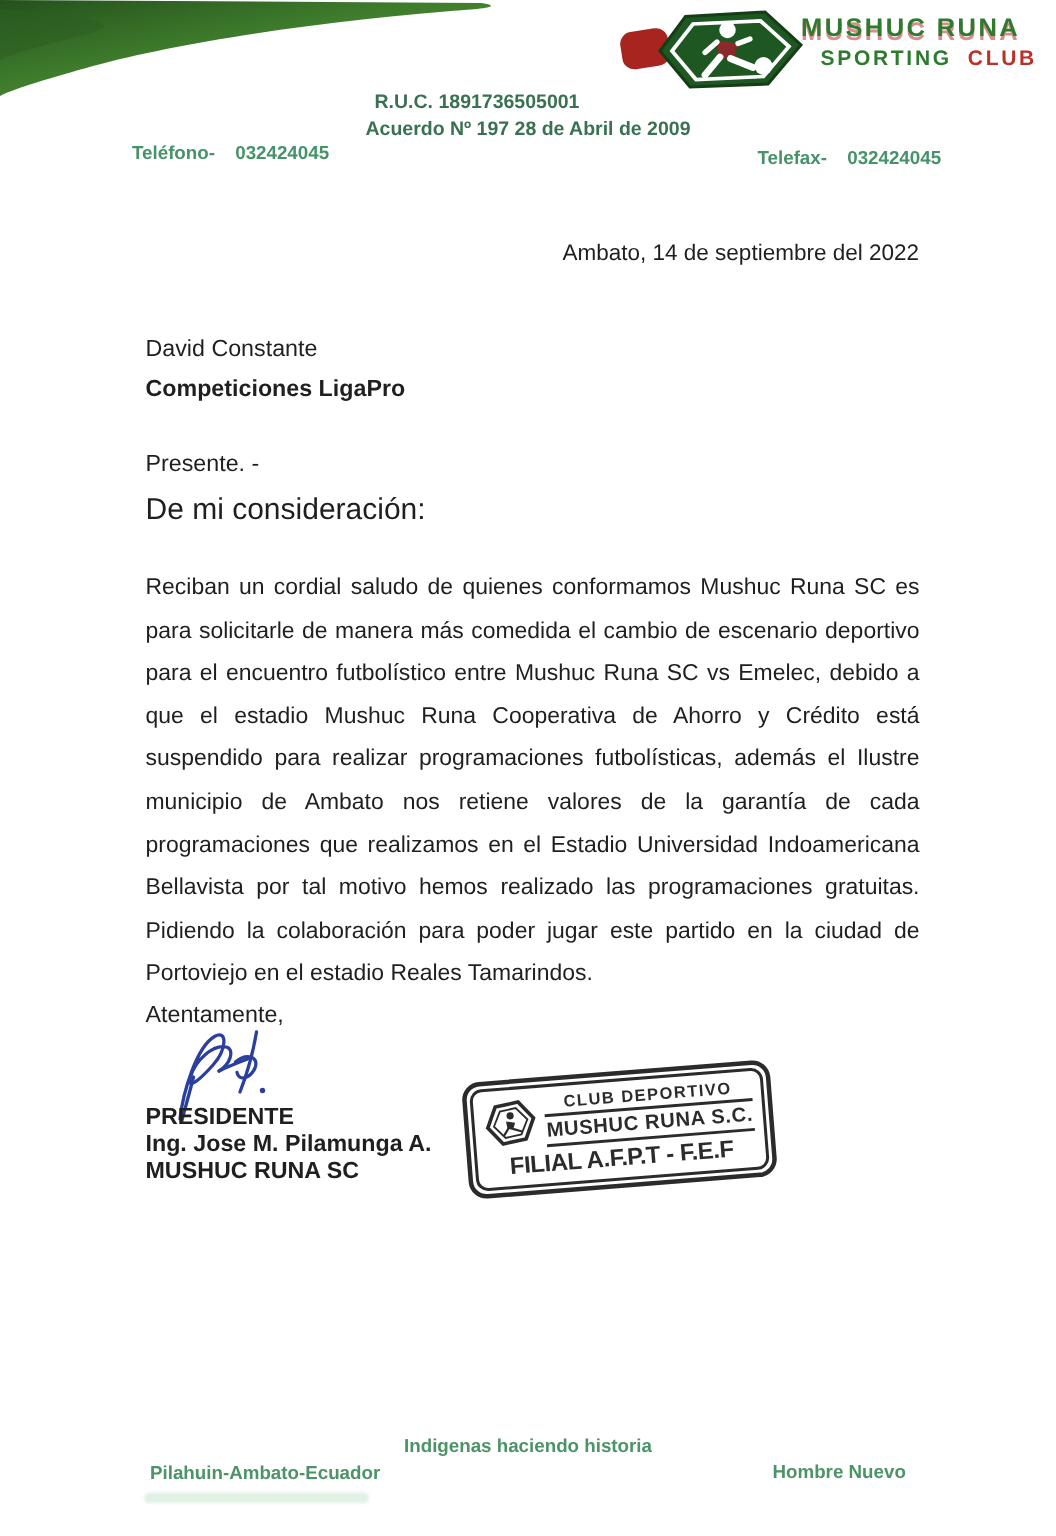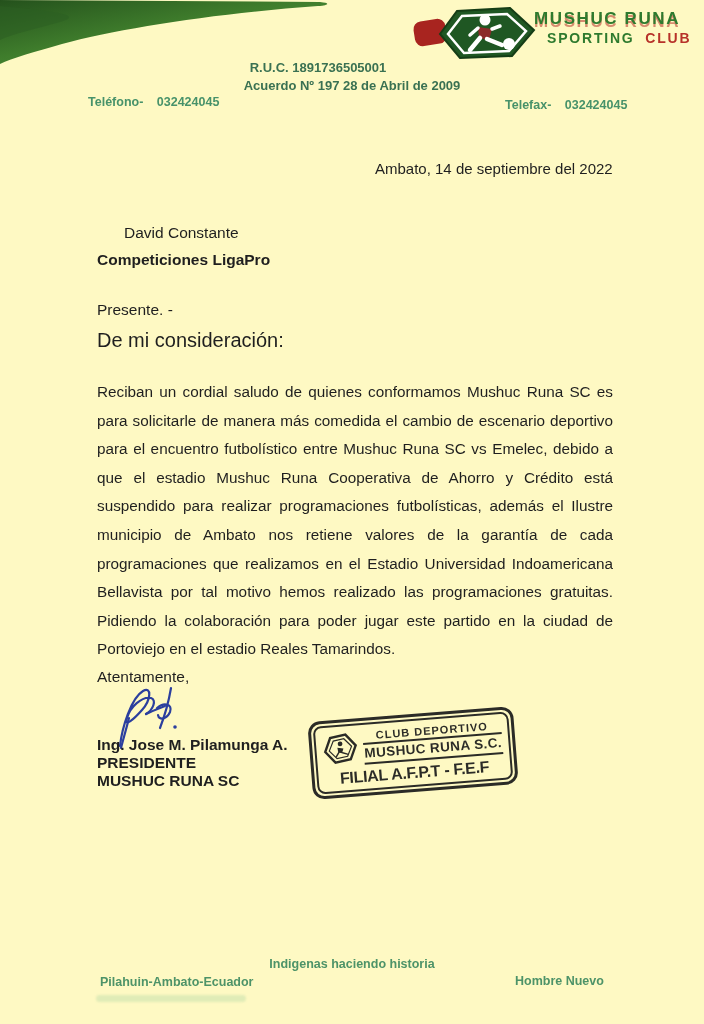--- a/index.html
+++ b/index.html
@@ -1,18 +1,18 @@
 <!DOCTYPE html>
 <html><head>
 <meta charset="utf-8">
 <style>
   html,body{margin:0;padding:0;background:#e9e9e9;}
   .page{
     position:relative;width:704px;height:1024px;margin:0 auto;
-    background:#fef9c3;overflow:hidden;
+    background:#ffffff;overflow:hidden;
     font-family:"Liberation Sans", sans-serif;color:#1f1f1f;
   }
   
   .swoosh{position:absolute;top:0;left:0;}
   .crest{position:absolute;top:4px;left:412px;}
   .club-text{position:absolute;top:9px;left:534px;white-space:nowrap;}
   .club-line1{
     font-size:17px;font-weight:800;letter-spacing:1.6px;color:#2e7a2e;
     text-shadow:0 2.5px 0 rgba(183,50,41,.55);
   }
@@ -21,21 +21,21 @@
   .club-line2 .r{color:#b73229;margin-left:5px;}
   .ruc-line{position:absolute;top:60px;left:0;width:636px;text-align:center;
     font-size:13px;font-weight:bold;color:#3a7152;}
   .acuerdo-line{position:absolute;top:78px;left:0;width:704px;text-align:center;
     font-size:13px;font-weight:bold;color:#3a7152;}
   .telefono{position:absolute;top:95px;left:88px;font-size:12.5px;font-weight:bold;color:#47926a;}
   .telefax{position:absolute;top:98px;left:505px;font-size:12.5px;font-weight:bold;color:#47926a;}
   .tel-val{margin-left:10px;}
   
   .date-line{position:absolute;top:160px;left:375px;font-size:15px;}
-  .recipient-name{position:absolute;top:224px;left:97px;font-size:15.5px;margin-left:27px;}
+  .recipient-name{position:absolute;top:224px;left:97px;font-size:15.5px;}
   .recipient-org{position:absolute;top:251px;left:97px;font-size:15.5px;font-weight:bold;}
   .presente{position:absolute;top:301px;left:97px;font-size:15.5px;}
   .salutation{position:absolute;top:329px;left:97px;font-size:20px;}
   .body-par{
     position:absolute;top:378px;left:97px;width:516px;
     font-size:15.3px;line-height:28.6px;text-align:justify;
   }
   .closing-par{position:absolute;top:627px;left:97px;font-size:15.3px;}
   .farewell{position:absolute;top:668px;left:97px;font-size:15.5px;}
   .signature{position:absolute;top:682px;left:108px;}
@@ -128,22 +128,22 @@
       <path d="M12,64 C14,46 23,16 35,9 C44,4 43,18 34,28 C26,37 16,46 19,36 C22,25 34,14 43,16 C49,18 45,28 38,32"></path>
       <path d="M38,32 C44,29 52,26 57,24"></path>
       <path d="M63,6 C61,18 57,33 52,46"></path>
       <path d="M49,26 C56,20 65,22 62,30 C59,37 51,39 50,33"></path>
       <path d="M21,36 C18,48 15,58 13,66"></path>
     </g>
     <circle cx="67" cy="45" r="1.8" fill="#2b3f9e"></circle>
   </svg>
 
   <div class="signer">
+    <div>PRESIDENTE</div>
     <div>Ing. Jose M. Pilamunga A.</div>
-    <div>PRESIDENTE</div>
     <div>MUSHUC RUNA SC</div>
   </div>
 
   <div class="stamp">
     <div class="stamp-inner">
       <div class="stamp-top">
         <svg class="stamp-crest" width="36" height="36" viewBox="0 0 60 60">
           <polygon points="4,30 17,9 43,9 56,30 43,51 17,51" fill="none" stroke="#1a1a1a" stroke-width="4" transform="rotate(-8 30 30)"></polygon>
           <polygon points="11,30 21,15 39,15 49,30 39,45 21,45" fill="none" stroke="#1a1a1a" stroke-width="2" transform="rotate(-8 30 30)"></polygon>
           <circle cx="30" cy="22" r="4" fill="#1a1a1a"></circle>

